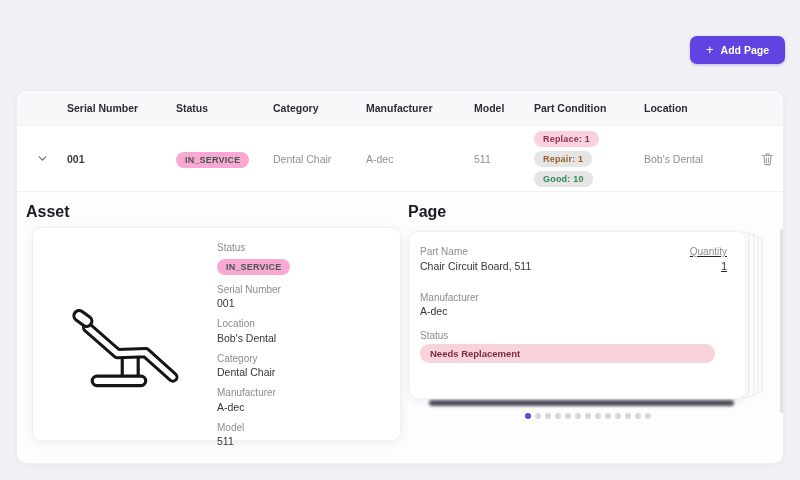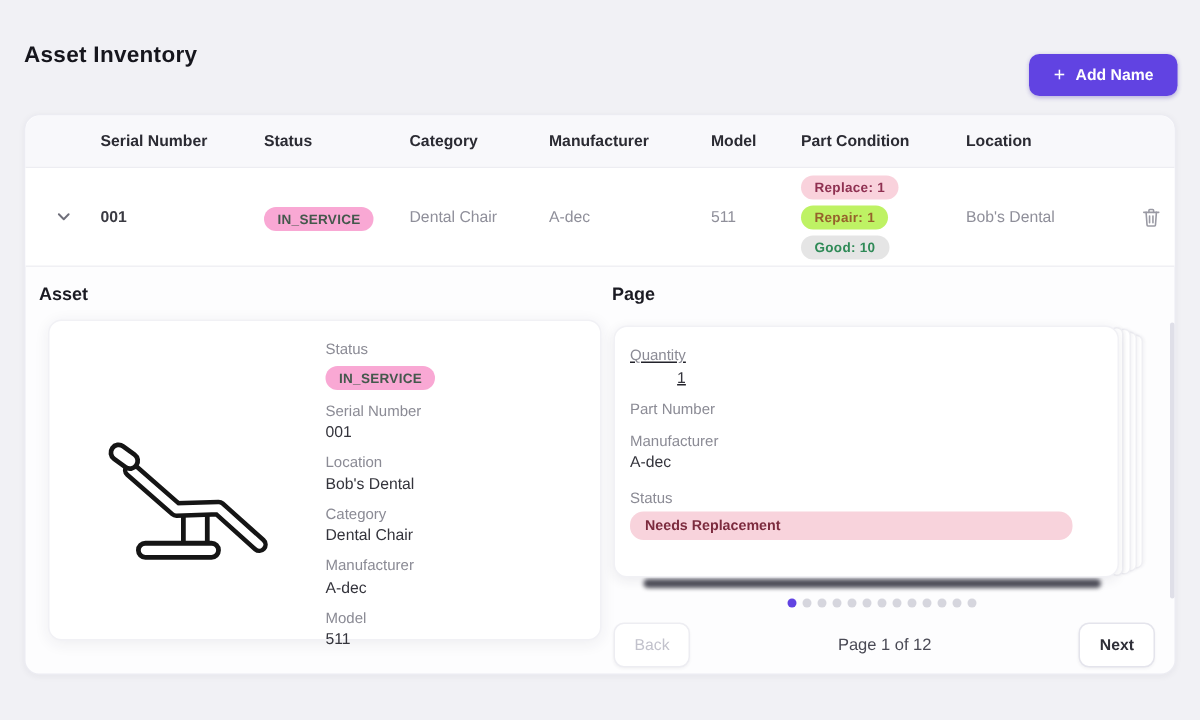--- a/index.html
+++ b/index.html
@@ -19,47 +19,47 @@
   .add-asset-btn {
     display:flex; align-items:center; gap:7px;
     background:#6143e2; color:#fff; border:none; border-radius:7px;
     padding:8px 16px; font-size:10.5px; font-weight:bold; cursor:pointer;
     font-family:inherit; box-shadow:0 1px 3px rgba(60,40,170,.3); margin-top:8px;
   }
   .plus-icon { font-size:13px; font-weight:normal; line-height:10px; }
 
   
   .main-panel {
-    position:absolute; left:16px; top:76px; width:768px; height:374px;
+    position:absolute; left:16px; top:90px; width:768px; height:374px;
     background:#fdfdfe; border:1px solid #ececf2; border-radius:10px;
     box-shadow:0 1px 4px rgba(30,30,60,.05);
   }
 
   
   .asset-table { position:absolute; left:0; top:0; width:100%; }
   .t-grid { display:grid; grid-template-columns:50px 109px 97px 93px 108px 60px 110px 112px 1fr; align-items:center; }
   .t-head { height:35px; background:#f8f8fb; border-bottom:1px solid #ededf2; border-radius:10px 10px 0 0; }
   .t-head .th { font-size:10.5px; font-weight:bold; color:#2b2b33; }
   .t-row { height:66px; background:#fff; border-bottom:1px solid #f0f0f4; cursor:pointer; }
   .cell-serial { font-size:10.5px; font-weight:bold; color:#3a3a42; }
   .cell-muted { font-size:10.5px; color:#8f8f9a; }
   .expander { display:flex; justify-content:center; align-items:center; width:100%; cursor:pointer; }
   .badge {
     display:inline-block; padding:3px 9px; border-radius:9px;
     font-size:9px; font-weight:bold; letter-spacing:.2px; white-space:nowrap;
   }
   .badge-inservice { background:#f9a8d4; color:#44584c; }
   .cond-stack { display:flex; flex-direction:column; align-items:flex-start; gap:4px; }
   .badge-replace { background:#f9d2dc; color:#8f3051; }
-  .badge-repair { background:#bef264; color:#95622b; }
+  .badge-repair { background:#e5e5e5; color:#95622b; }
   .badge-good { background:#e5e5e5; color:#2f8a57; }
   .trash-btn { background:none; border:none; cursor:pointer; display:flex; align-items:center; justify-content:center; padding:4px; }
 
   
-  .section-heading { position:absolute; font-size:12px; font-weight:bold; color:#1b1b23; }
+  .section-heading { position:absolute; font-size:16px; font-weight:bold; color:#1b1b23; }
   .heading-asset { left:9px; top:112px; }
   .heading-parts { left:391px; top:112px; }
 
   
   .asset-card {
     position:absolute; left:15px; top:136px; width:369px; height:214px;
     background:#fff; border:1px solid #f1f1f5; border-radius:9px;
     box-shadow:0 2px 10px rgba(40,40,70,.07);
   }
   .chair-illustration { position:absolute; left:18px; top:48px; width:150px; height:130px; }
@@ -108,25 +108,24 @@
   .pg-next { color:#2f2f38; font-weight:bold; border-color:#e4e4ec; }
   .pg-text { font-size:11px; color:#4a4a55; }
 
   svg { display:block; }
 </style>
 </head>
 <body>
 
 <div class="page-header">
   <div>
-    <div class="page-title">Asset Inventory</div>
   </div>
   <button class="add-asset-btn">
     <span class="plus-icon">+</span>
-    <span>Add Name</span>
+    <span>Add Page</span>
   </button>
 </div>
 
 <div class="main-panel">
 
   <div class="asset-table">
     <div class="t-grid t-head">
       <div></div>
       <div class="th">Serial Number</div>
       <div class="th">Status</div>
@@ -215,27 +214,30 @@
   </div>
 
   <div class="parts-deck">
     <div class="deck-sliver sliver-4"></div>
     <div class="deck-sliver sliver-3"></div>
     <div class="deck-sliver sliver-2"></div>
     <div class="deck-sliver sliver-1"></div>
     <div class="deck-shadow"></div>
     <div class="parts-card">
       <div class="part-toprow">
+        <div class="part-field">
+          <div class="part-label">Part Name</div>
+          <div class="part-value">Chair Circuit Board, 511</div>
+        </div>
         <div class="part-field part-qty">
           <div class="part-label">Quantity</div>
           <div class="part-value">1</div>
         </div>
       </div>
       <div class="part-field">
-        <div class="part-label">Part Number</div>
       </div>
       <div class="part-field">
         <div class="part-label">Manufacturer</div>
         <div class="part-value">A-dec</div>
       </div>
       <div class="part-field status-field">
         <div class="part-label">Status</div>
         <span class="badge-needs-replacement">Needs Replacement</span>
       </div>
     </div>
@@ -251,19 +253,14 @@
       <span class="dot"></span>
       <span class="dot"></span>
       <span class="dot"></span>
       <span class="dot"></span>
       <span class="dot"></span>
       <span class="dot"></span>
       <span class="dot"></span>
       <span class="dot"></span>
       <span class="dot"></span>
     </div>
-  <div class="pagination-bar">
-    <button class="pg-btn pg-back">Back</button>
-    <span class="pg-text">Page 1 of 12</span>
-    <button class="pg-btn pg-next">Next</button>
-  </div>
 
 </div>
 
 </body></html>

